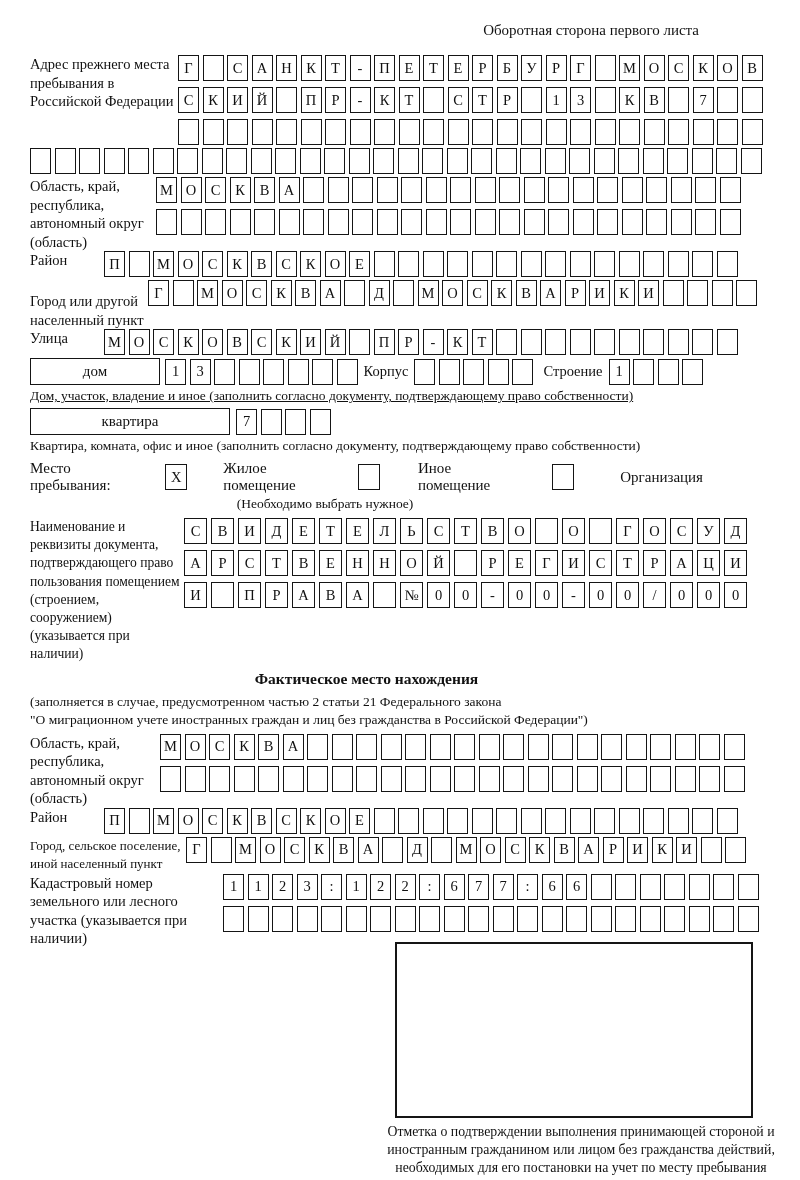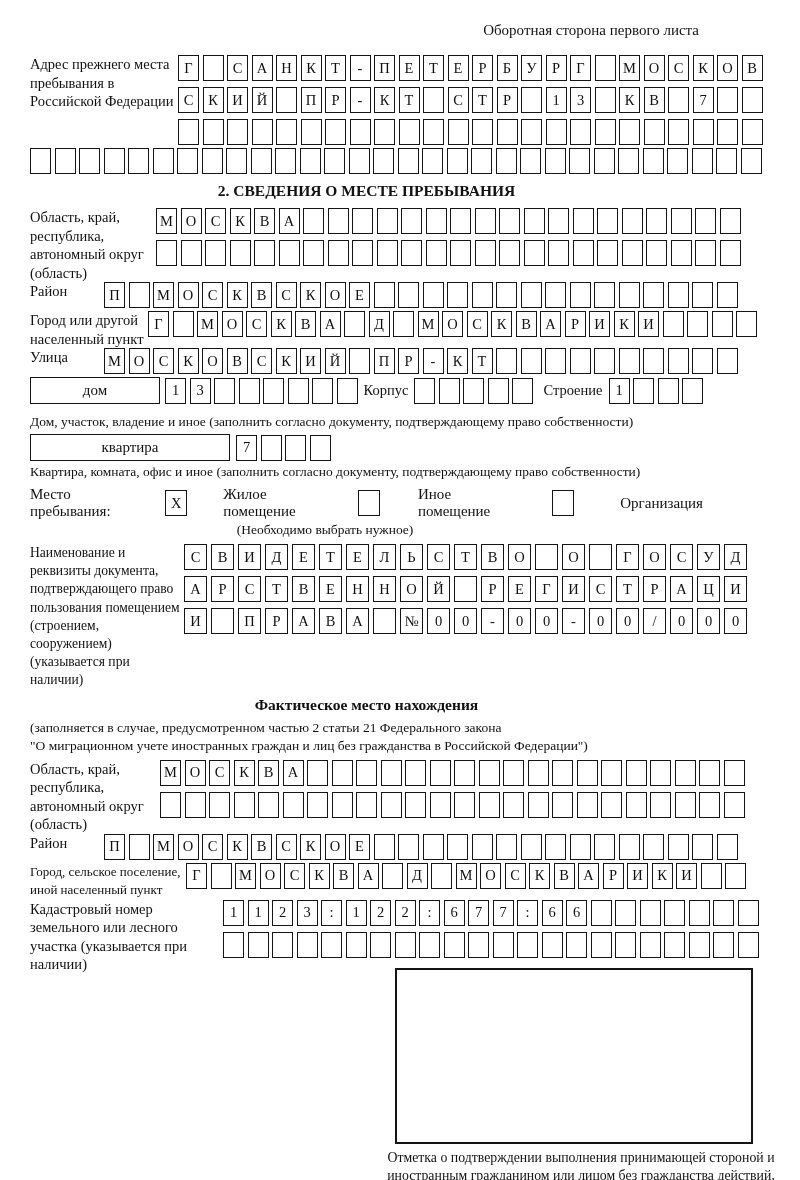--- a/index.html
+++ b/index.html
@@ -155,21 +155,20 @@
       <span class="cell"></span>
       <span class="cell"></span>
       <span class="cell"></span>
       <span class="cell"></span>
       <span class="cell"></span>
       <span class="cell"></span>
       <span class="cell"></span>
       <span class="cell"></span>
     </div>
 
-  <div class="sec-header">2. СВЕДЕНИЯ О МЕСТЕ ПРЕБЫВАНИЯ</div>
 
   <div class="fblock">
     <div class="flabel" style="width:122px;padding-right:4px;">Область, край, республика, автономный округ (область)</div>
     <div class="frows">
       <div class="cellrow">
           <span class="cell">М</span>
           <span class="cell">О</span>
           <span class="cell">С</span>
           <span class="cell">К</span>
           <span class="cell">В</span>
@@ -248,21 +247,21 @@
         <span class="cell"></span>
         <span class="cell"></span>
         <span class="cell"></span>
         <span class="cell"></span>
         <span class="cell"></span>
         <span class="cell"></span>
       </div>
   </div>
 
   <div class="fblock">
-    <div class="flabel" style="width:114px;padding-right:4px;">Город или другой населенный пункт</div>
+    <div class="flabel" style="width:114px;padding-right:4px;margin-top:12px;">Город или другой населенный пункт</div>
     <div class="cellrow">
         <span class="cell">Г</span>
         <span class="cell"></span>
         <span class="cell">М</span>
         <span class="cell">О</span>
         <span class="cell">С</span>
         <span class="cell">К</span>
         <span class="cell">В</span>
         <span class="cell">А</span>
         <span class="cell"></span>
@@ -338,21 +337,21 @@
         <span class="cell"></span>
       </div>
     <div class="small-label" style="margin:0 6px 0 10px;">Строение</div>
     <div class="cellrow" style="margin-bottom:0;">
         <span class="cell">1</span>
         <span class="cell"></span>
         <span class="cell"></span>
         <span class="cell"></span>
       </div>
   </div>
-  <div class="form-note" style="text-align:left;margin-top:10px;">Дом, участок, владение и иное (заполнить согласно документу, подтверждающему право собственности)</div>
+  <div class="form-note" style="text-align:left;margin-top:3px;text-decoration:underline;">Дом, участок, владение и иное (заполнить согласно документу, подтверждающему право собственности)</div>
 
   <div class="inline-row">
     <div class="label-box" style="width:200px;margin-right:6px;">квартира</div>
     <div class="cellrow" style="margin-bottom:0;">
         <span class="cell">7</span>
         <span class="cell"></span>
         <span class="cell"></span>
         <span class="cell"></span>
       </div>
   </div>

